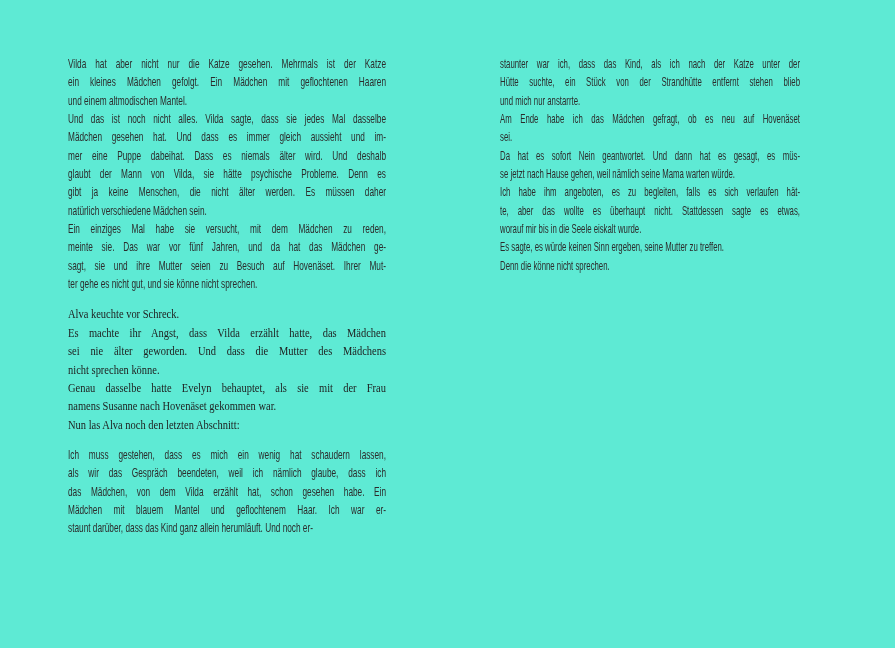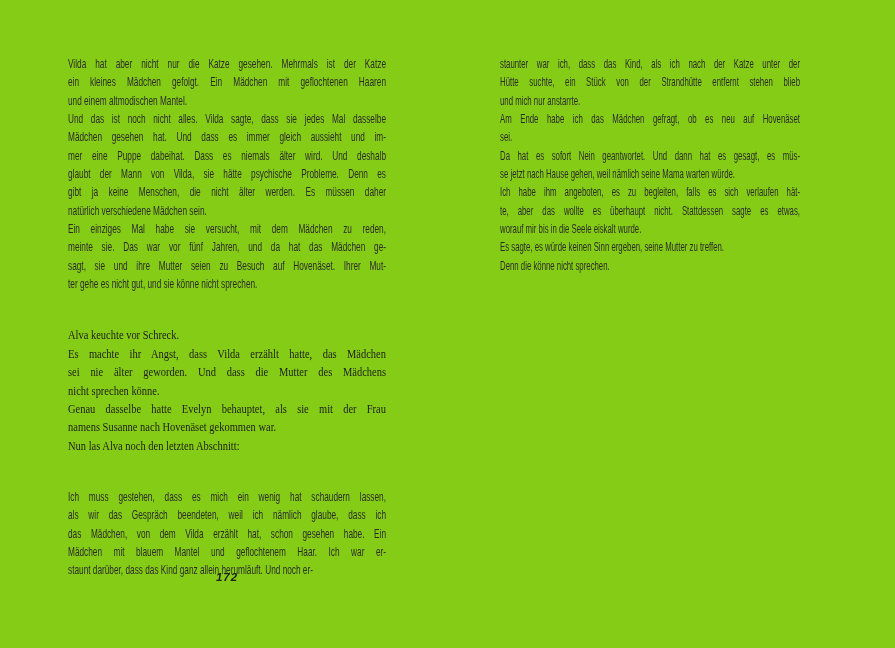--- a/index.html
+++ b/index.html
@@ -7,31 +7,31 @@
     padding: 0;
     width: 895px;
     height: 648px;
     background: #ffffff;
     font-family: "Liberation Sans", sans-serif;
   }
   .spread {
     position: relative;
     width: 895px;
     height: 648px;
-    background: #84cc16;
+    background: #5eead4;
     overflow: hidden;
   }
   .column {
     position: absolute;
     top: 55px;
   }
   #left-column  { left: 68px;  width: 318px; --sans-w: 500px; --sans-s: 0.636; --serif-w: 410px; --serif-s: 0.7756; }
   #right-column { left: 500px; width: 300px; --sans-w: 500px; --sans-s: 0.600; --serif-w: 410px; --serif-s: 0.732; }
 
-  .block + .block { margin-top: 33px; }
+  .block + .block { margin-top: 12px; }
 
   .block-inner {
     transform-origin: 0 0;
   }
   .block.sans .block-inner {
     width: var(--sans-w);
     transform: scaleX(var(--sans-s));
     font-family: "Liberation Sans", sans-serif;
     font-size: 13px;
     color: #2c2c2c;
@@ -147,14 +147,13 @@
           </div>
           <div class="paragraph">
             <div class="line para-end">Es sagte, es würde keinen Sinn ergeben, seine Mutter zu treffen.</div>
           </div>
           <div class="paragraph">
             <div class="line para-end">Denn die könne nicht sprechen.</div>
           </div>
         </div>
       </div>
     </div>
-  <div id="page-number">172</div>
 </div>
 
 </body></html>

